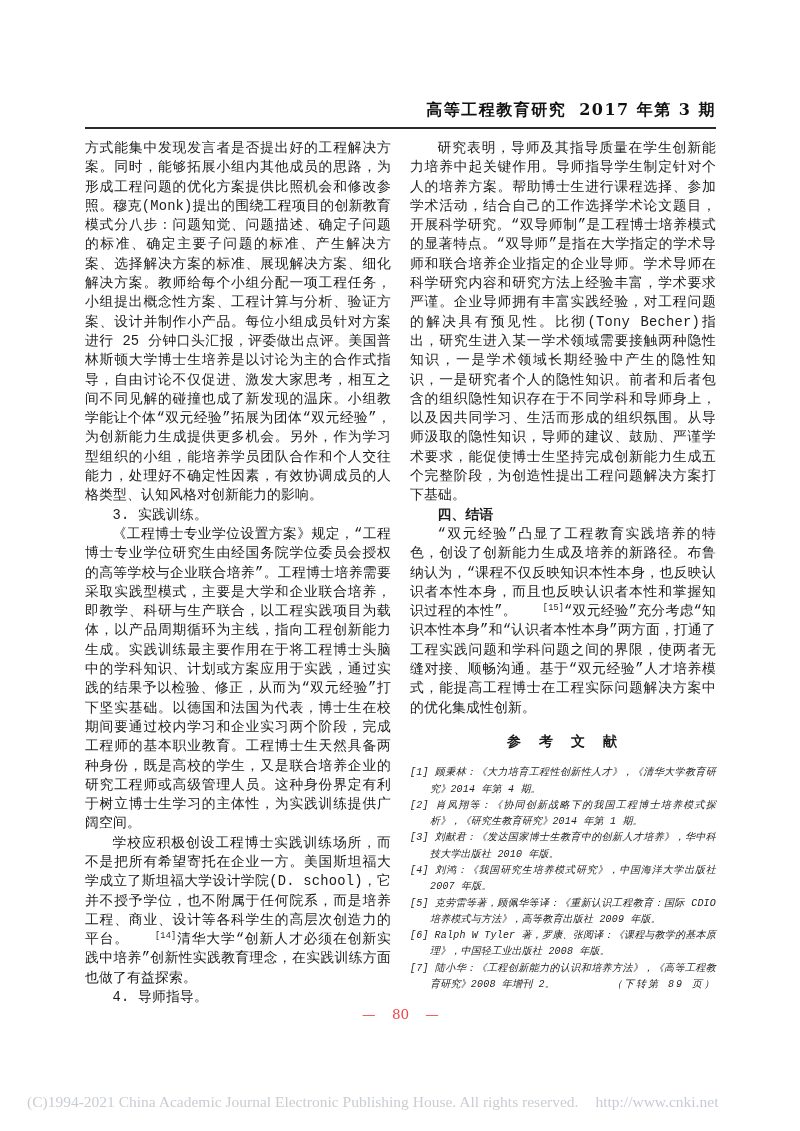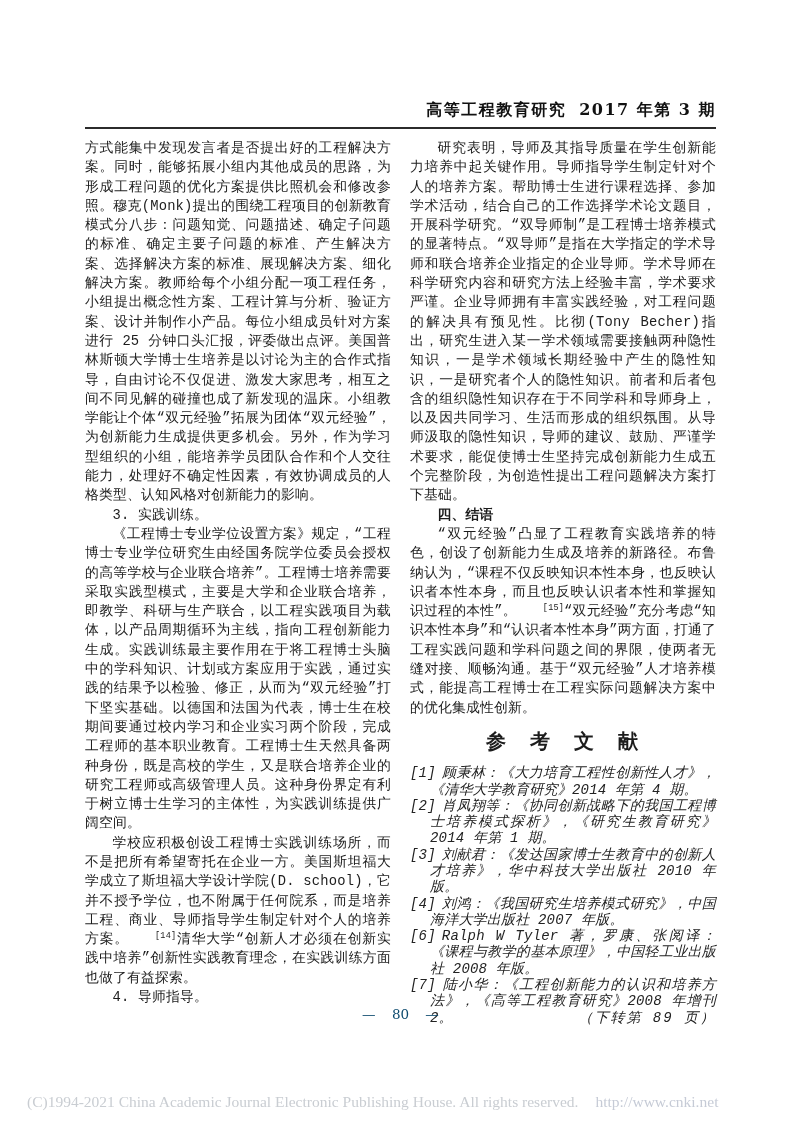--- a/index.html
+++ b/index.html
@@ -50,26 +50,26 @@
   .bold { font-weight: bold; }
   sup.cite {
     font-size: 8.5px;
     vertical-align: super;
     line-height: 0;
     padding-left: 26px;
   }
   .ref-title {
     text-align: center;
     font-weight: bold;
-    font-size: 20px;
+    font-size: 14px;
     margin: 15px 0 13px 0;
     letter-spacing: 2px;
   }
   .refs {
-    font-size: 14px;
+    font-size: 10px;
     line-height: 16.3px;
     font-style: italic;
     color: #222;
   }
   .ref {
     padding-left: 20px;
     text-indent: -20px;
     text-align: justify;
     position: relative;
   }
@@ -81,21 +81,21 @@
     text-indent: 0;
     letter-spacing: 2px;
   }
   .page-number {
     position: absolute;
     left: 85px;
     width: 631px;
     top: 1006px;
     text-align: center;
     font-size: 13.5px;
-    color: #0c4a6e;
+    color: #ef4444;
     word-spacing: 12px;
   }
   .copyright {
     position: absolute;
     left: 27px;
     top: 1093px;
     font-family: "Liberation Serif", "DejaVu Serif", serif;
     font-size: 15.5px;
     color: #c9cdd2;
     white-space: nowrap;
@@ -112,35 +112,36 @@
       <span>高等工程教育研究</span><span class="issue">2017 年第 3 期</span>
     </div>
     <div class="rule"></div>
 
     <div class="columns">
 
       <div class="col">
         <p>方式能集中发现发言者是否提出好的工程解决方案。同时，能够拓展小组内其他成员的思路，为形成工程问题的优化方案提供比照机会和修改参照。穆克(Monk)提出的围绕工程项目的创新教育模式分八步：问题知觉、问题描述、确定子问题的标准、确定主要子问题的标准、产生解决方案、选择解决方案的标准、展现解决方案、细化解决方案。教师给每个小组分配一项工程任务，小组提出概念性方案、工程计算与分析、验证方案、设计并制作小产品。每位小组成员针对方案进行 25 分钟口头汇报，评委做出点评。美国普林斯顿大学博士生培养是以讨论为主的合作式指导，自由讨论不仅促进、激发大家思考，相互之间不同见解的碰撞也成了新发现的温床。小组教学能让个体“双元经验”拓展为团体“双元经验”，为创新能力生成提供更多机会。另外，作为学习型组织的小组，能培养学员团队合作和个人交往能力，处理好不确定性因素，有效协调成员的人格类型、认知风格对创新能力的影响。</p>
         <p class="indent">3. 实践训练。</p>
         <p class="indent">《工程博士专业学位设置方案》规定，“工程博士专业学位研究生由经国务院学位委员会授权的高等学校与企业联合培养”。工程博士培养需要采取实践型模式，主要是大学和企业联合培养，即教学、科研与生产联合，以工程实践项目为载体，以产品周期循环为主线，指向工程创新能力生成。实践训练最主要作用在于将工程博士头脑中的学科知识、计划或方案应用于实践，通过实践的结果予以检验、修正，从而为“双元经验”打下坚实基础。以德国和法国为代表，博士生在校期间要通过校内学习和企业实习两个阶段，完成工程师的基本职业教育。工程博士生天然具备两种身份，既是高校的学生，又是联合培养企业的研究工程师或高级管理人员。这种身份界定有利于树立博士生学习的主体性，为实践训练提供广阔空间。</p>
-        <p class="indent"><span>学校应积极创设工程博士实践训练场所，而不是把所有希望寄托在企业一方。美国斯坦福大学成立了斯坦福大学设计学院(D. school)，它并不授予学位，也不附属于任何院系，而是培养工程、商业、导师指导学生制定针对个人的培养方案。</span><sup class="cite">[14]</sup><span>清华大学“创新人才必须在创新实践中培养”创新性实践教育理念，在实践训练方面也做了有益探索。</span></p>
+        <p class="indent"><span>学校应积极创设工程博士实践训练场所，而不是把所有希望寄托在企业一方。美国斯坦福大学成立了斯坦福大学设计学院(D. school)，它并不授予学位，也不附属于任何院系，而是培养工程、商业、设计等各科学生的高层次创造力的平台。</span><sup class="cite">[14]</sup><span>清华大学“创新人才必须在创新实践中培养”创新性实践教育理念，在实践训练方面也做了有益探索。</span></p>
         <p class="indent">4. 导师指导。</p>
       </div>
 
       <div class="col">
         <p class="indent">研究表明，导师及其指导质量在学生创新能力培养中起关键作用。导师指导学生制定针对个人的培养方案。帮助博士生进行课程选择、参加学术活动，结合自己的工作选择学术论文题目，开展科学研究。“双导师制”是工程博士培养模式的显著特点。“双导师”是指在大学指定的学术导师和联合培养企业指定的企业导师。学术导师在科学研究内容和研究方法上经验丰富，学术要求严谨。企业导师拥有丰富实践经验，对工程问题的解决具有预见性。比彻(Tony Becher)指出，研究生进入某一学术领域需要接触两种隐性知识，一是学术领域长期经验中产生的隐性知识，一是研究者个人的隐性知识。前者和后者包含的组织隐性知识存在于不同学科和导师身上，以及因共同学习、生活而形成的组织氛围。从导师汲取的隐性知识，导师的建议、鼓励、严谨学术要求，能促使博士生坚持完成创新能力生成五个完整阶段，为创造性提出工程问题解决方案打下基础。</p>
         <p class="indent bold">四、结语</p>
         <p class="indent"><span>“双元经验”凸显了工程教育实践培养的特色，创设了创新能力生成及培养的新路径。布鲁纳认为，“课程不仅反映知识本性本身，也反映认识者本性本身，而且也反映认识者本性和掌握知识过程的本性”。</span><sup class="cite">[15]</sup><span>“双元经验”充分考虑“知识本性本身”和“认识者本性本身”两方面，打通了工程实践问题和学科问题之间的界限，使两者无缝对接、顺畅沟通。基于“双元经验”人才培养模式，能提高工程博士在工程实际问题解决方案中的优化集成性创新。</span></p>
 
         <div class="ref-title">参　考　文　献</div>
         <div class="refs">
           <div class="ref"><span class="ref-label">[1]</span><span>顾秉林：《大力培育工程性创新性人才》，《清华大学教育研究》2014 年第 4 期。</span></div>
           <div class="ref"><span class="ref-label">[2]</span><span>肖凤翔等：《协同创新战略下的我国工程博士培养模式探析》，《研究生教育研究》2014 年第 1 期。</span></div>
           <div class="ref"><span class="ref-label">[3]</span><span>刘献君：《发达国家博士生教育中的创新人才培养》，华中科技大学出版社 2010 年版。</span></div>
           <div class="ref"><span class="ref-label">[4]</span><span>刘鸿：《我国研究生培养模式研究》，中国海洋大学出版社 2007 年版。</span></div>
+          <div class="ref"><span class="ref-label">[5]</span><span>克劳雷等著，顾佩华等译：《重新认识工程教育：国际 CDIO 培养模式与方法》，高等教育出版社 2009 年版。</span></div>
           <div class="ref"><span class="ref-label">[6]</span><span>Ralph W Tyler 著，罗康、张阅译：《课程与教学的基本原理》，中国轻工业出版社 2008 年版。</span></div>
           <div class="ref"><span class="ref-label">[7]</span><span>陆小华：《工程创新能力的认识和培养方法》，《高等工程教育研究》2008 年增刊 2。</span><span class="cont-note">（下转第 89 页）</span></div>
         </div>
       </div>
 
     </div>
   </div>
 
   <div class="page-number">— 80 —</div>
 

